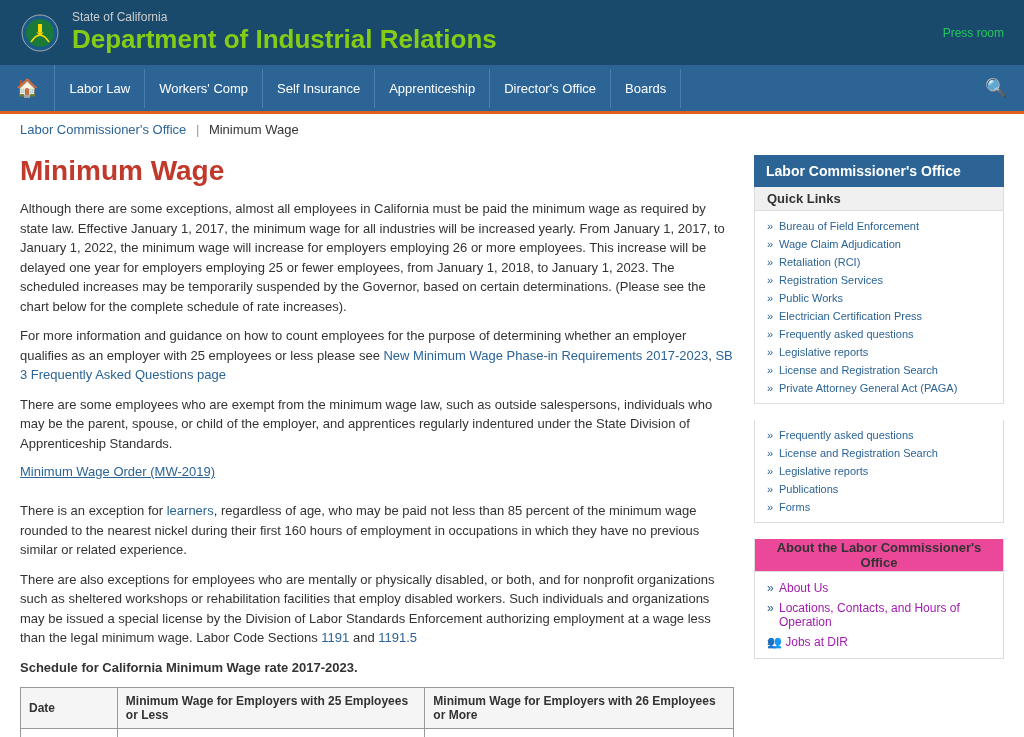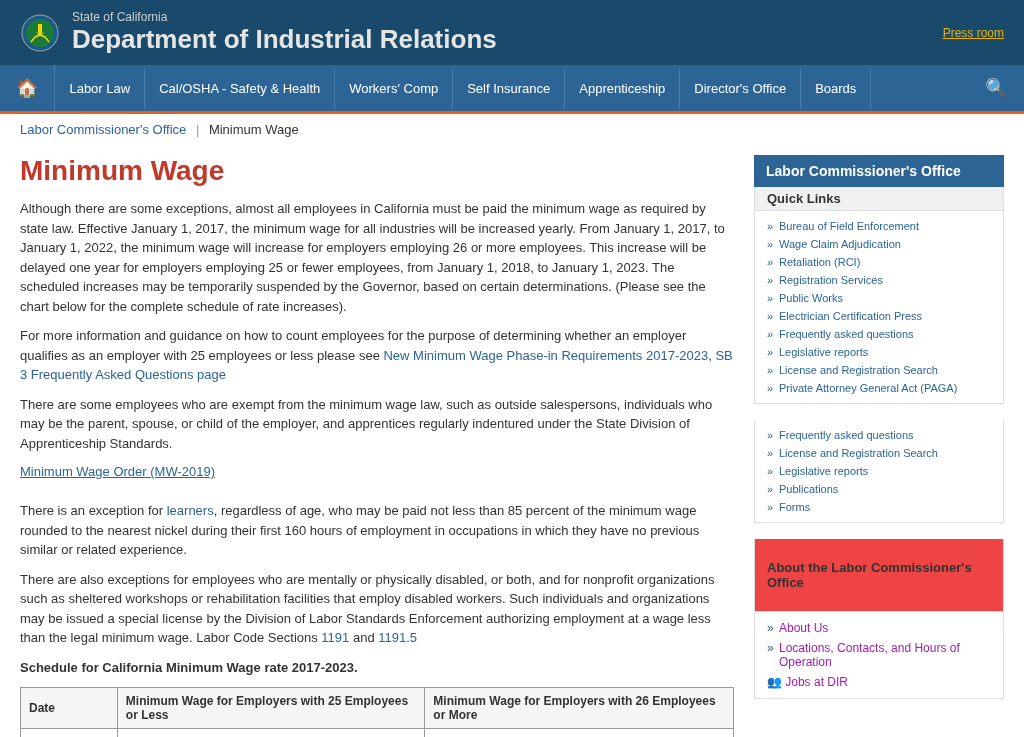--- a/index.html
+++ b/index.html
@@ -3,22 +3,22 @@
   <meta charset="utf-8">
   <style>
     * { margin: 0; padding: 0; box-sizing: border-box; }
     body { font-family: Arial, sans-serif; font-size: 14px; color: #333; background: #fff; }
 
     
     .header { background: #1a4a6b; color: white; padding: 10px 20px 10px 20px; display: flex; align-items: center; justify-content: space-between; }
     .header-left { display: flex; align-items: center; gap: 12px; }
     .header-title-block { }
     .state-text { font-size: 12px; color: #ccc; }
-    .dept-title { font-size: 26px; font-weight: bold; color: #e5e5e5; }
-    .press-room { font-size: 12px; color: #eab308; text-decoration: underline; cursor: pointer; padding-left: 24px; }
+    .dept-title { font-size: 26px; font-weight: bold; color: #84cc16; }
+    .press-room { font-size: 12px; color: #22c55e; cursor: pointer; padding-left: 24px; }
 
     
     .nav { background: #2c6496; display: flex; align-items: center; padding: 0; }
     .nav-home { color: white; padding: 12px 16px; font-size: 18px; display: flex; align-items: center; border-right: 1px solid #4a7fb0; }
     .nav-item { color: white; padding: 12px 14px; font-size: 13px; cursor: pointer; white-space: nowrap; border-right: 1px solid #4a7fb0; }
     .nav-search { margin-left: auto; color: white; padding: 12px 16px; font-size: 18px; cursor: pointer; }
     .nav-orange-bar { height: 3px; background: #e06020; }
 
     
     .breadcrumb { padding: 8px 20px; font-size: 13px; }
@@ -46,21 +46,21 @@
     
     .sidebar-box { background: #2c6496; color: white; padding: 8px 12px; font-size: 14px; font-weight: bold; margin-bottom: 0; }
     .sidebar-section { border: 1px solid #ddd; border-top: none; margin-bottom: 16px; }
     .sidebar-section-title { background: #f0f0f0; padding: 4px 12px; font-size: 13px; font-weight: bold; border-bottom: 1px solid #ddd; }
     .sidebar-links { padding: 6px 12px; }
     .sidebar-links a { display: block; color: #2c6496; text-decoration: none; font-size: 11px; padding: 3px 0; padding-left: 12px; position: relative; }
     .sidebar-links a::before { content: "»"; position: absolute; left: 0; color: #2c6496; }
 
     
     .about-section { margin-top: 0; }
-    .about-section-title { background: #ef4444; padding: 21px 12px; font-size: 13px; font-weight: bold; border-bottom: 1px solid #ddd; }
+    .about-section-title { background: #ec4899; padding: 1px 12px; font-size: 13px; font-weight: bold; border-bottom: 1px solid #ddd; text-align: center; }
     .about-links { padding: 6px 12px; }
     .about-links a { display: block; color: #a21caf; text-decoration: none; font-size: 12px; padding: 3px 0; padding-left: 12px; position: relative; }
     .about-links a::before { content: "»"; position: absolute; left: 0; color: #2c6496; }
 
     
     .logo-circle { width: 40px; height: 40px; background: #1a4a6b; border-radius: 50%; display: flex; align-items: center; justify-content: center; overflow: hidden; }
     .logo-circle svg { width: 38px; height: 38px; }
   </style>
 </head>
 <body>
@@ -80,21 +80,20 @@
       <div class="state-text">State of California</div>
       <div class="dept-title">Department of Industrial Relations</div>
     </div>
   </div>
   <div class="press-room">Press room</div>
 </div>
 
 <div class="nav">
   <div class="nav-home">🏠</div>
   <div class="nav-item">Labor Law</div>
-  <div class="nav-item">Cal/OSHA - Safety &amp; Health</div>
   <div class="nav-item">Workers' Comp</div>
   <div class="nav-item">Self Insurance</div>
   <div class="nav-item">Apprenticeship</div>
   <div class="nav-item">Director's Office</div>
   <div class="nav-item">Boards</div>
   <div class="nav-search">🔍</div>
 </div>
 <div class="nav-orange-bar"></div>
 
 <div class="breadcrumb">

